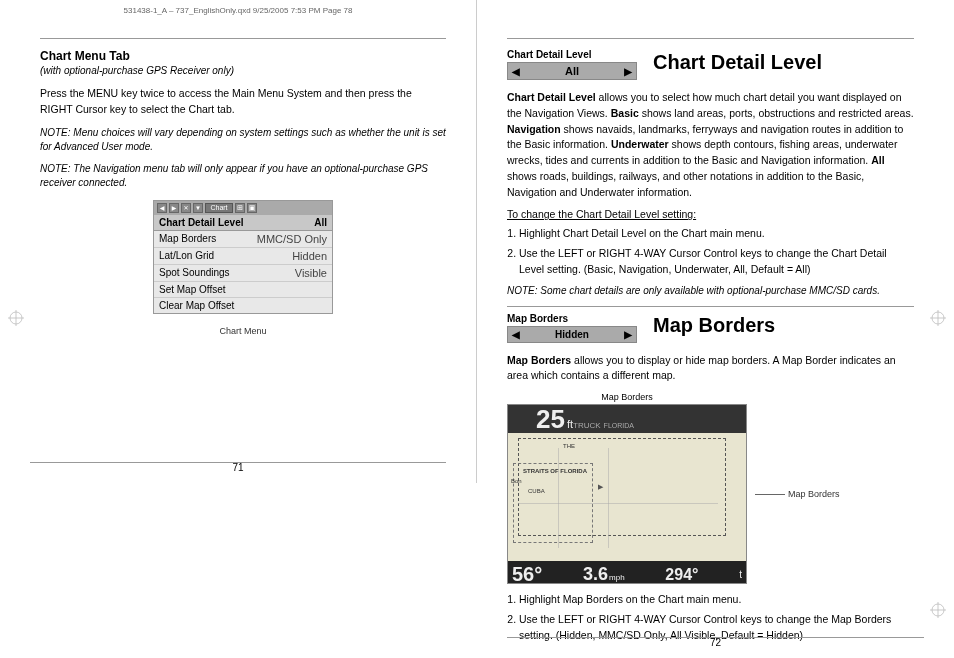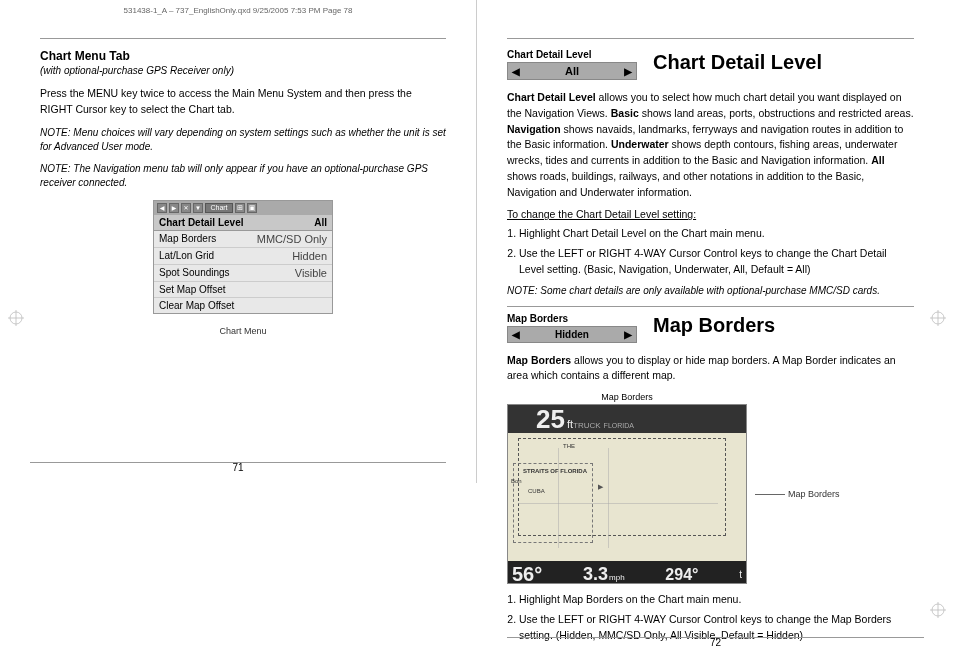--- a/index.html
+++ b/index.html
@@ -414,21 +414,21 @@
 
             <div style="position:absolute; left:50px; top:15px; width:1px; height:100px; background:#aaa; opacity:0.5;"></div>
             <div style="position:absolute; left:100px; top:15px; width:1px; height:100px; background:#aaa; opacity:0.5;"></div>
             <div style="position:absolute; left:10px; top:70px; width:200px; height:1px; background:#aaa; opacity:0.5;"></div>
             <span style="position:absolute; left:3px; top:45px; font-size:6px; color:#333;">Bon</span>
           </div>
 
           <div style="display:flex; width:100%; background:#222; color:#eee; align-items:center; justify-content:space-between; padding: 2px 4px;">
             <span style="font-size:20px; font-weight:bold;">56°</span>
             <div style="display:flex; align-items:baseline; gap:1px;">
-              <span style="font-size:18px; font-weight:bold;">3.3</span>
+              <span style="font-size:18px; font-weight:bold;">3.6</span>
               <span style="font-size:8px;">mph</span>
             </div>
             <span style="font-size:16px; font-weight:bold;">294°</span>
             <span style="font-size:10px;">t</span>
           </div>
         </div>
 
         <div style="position:relative; margin-left: 8px; display:flex; align-items:center; gap:3px;">
           <div style="width:30px; height:1px; background:#666;"></div>
           <span style="font-size:9px; white-space:nowrap; color:#333;">Map Borders</span>

